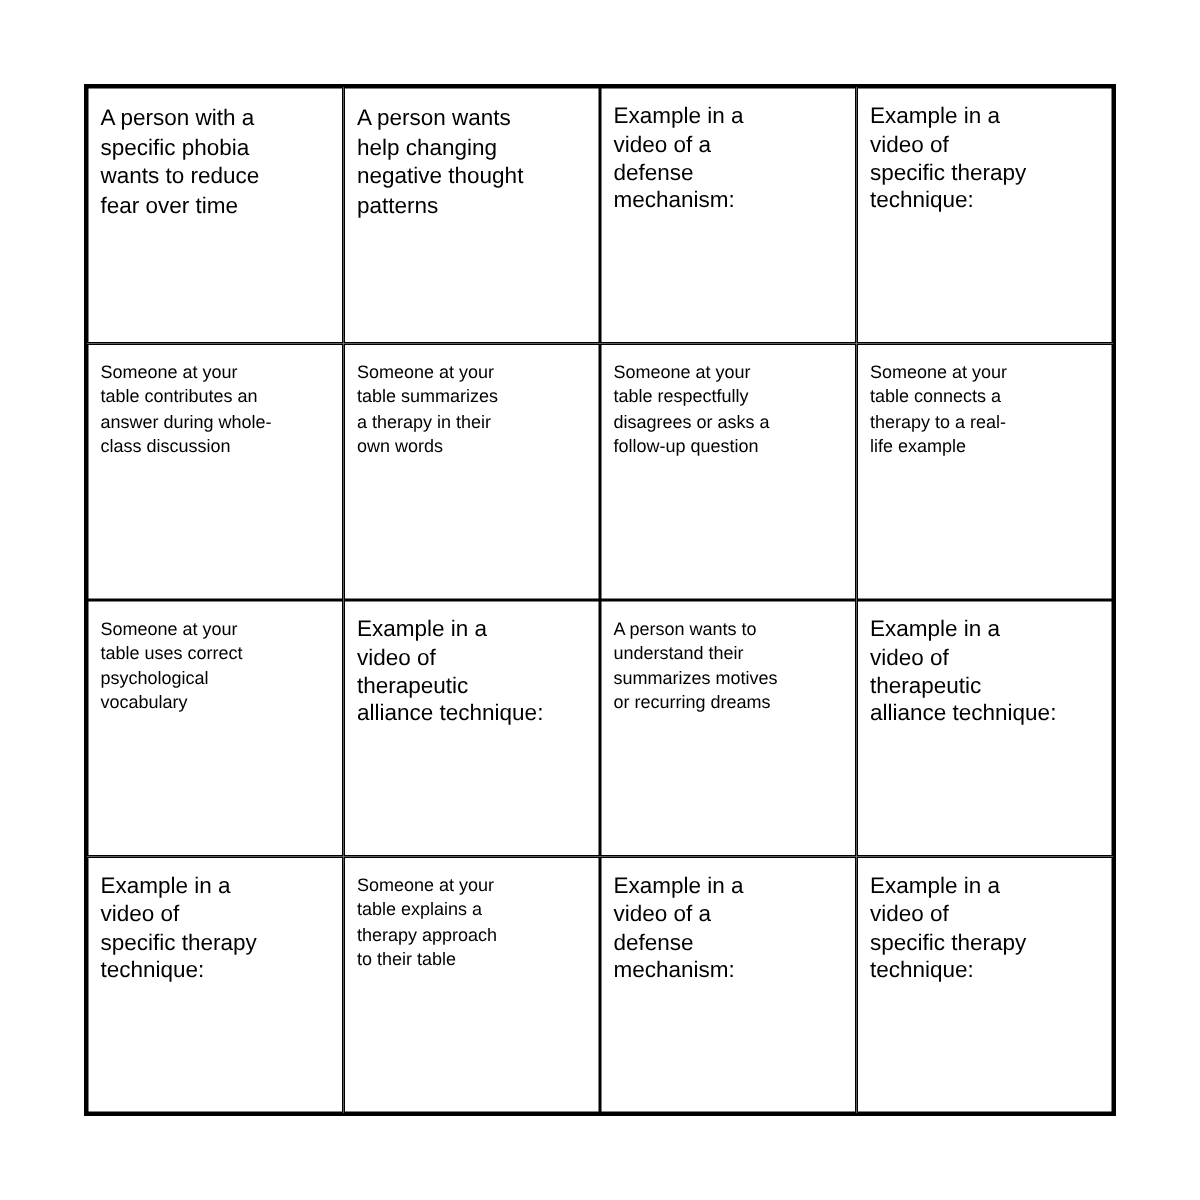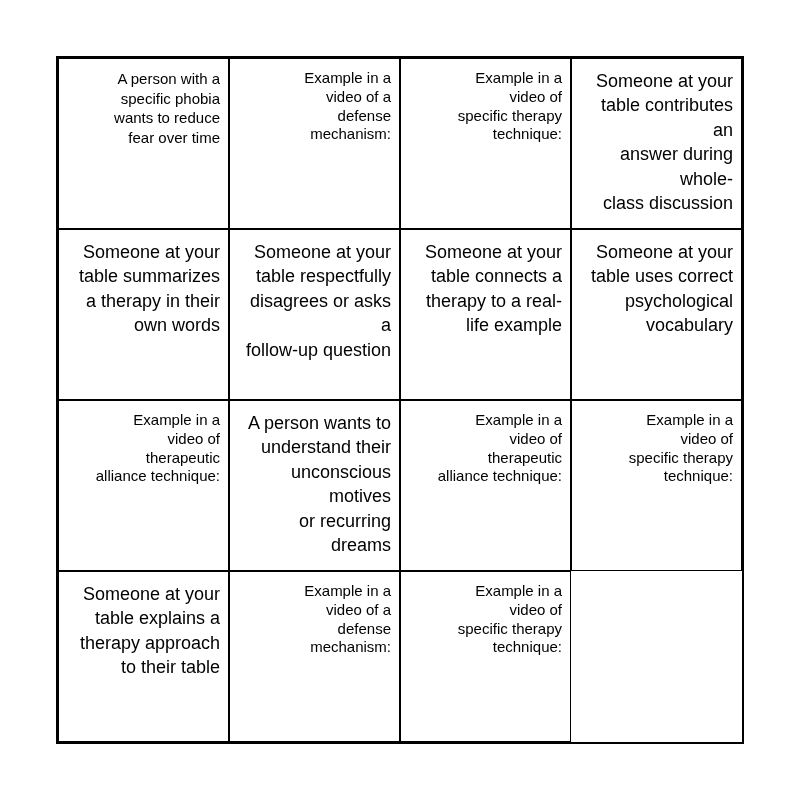--- a/index.html
+++ b/index.html
@@ -22,43 +22,49 @@
     width: 688px;
     height: 688px;
     display: grid;
     grid-template-columns: repeat(4, 1fr);
     grid-template-rows: repeat(4, 1fr);
     border: 2px solid var(--border-color);
     background: var(--page-bg);
   }
   .cell {
     border: 1px solid var(--border-color);
-    padding: 10px 8px 0 8px;
-    text-align: right;
+    padding: 10px 18px 0 8px;
+    text-align: left;
     overflow: hidden;
     background: var(--page-bg);
   }
   .cell-text {
     display: block;
     white-space: pre-line;
     color: var(--text-color);
   }
-  .cell-text.small  { font-size: 18px;   line-height: 1.36; }
+  .cell-text.small  { font-size: 12px;   line-height: 1.36; }
   .cell-text.medium { font-size: 15px;   line-height: 1.30; }
   .cell-text.large  { font-size: 15px; line-height: 1.25; }
 </style>
 </head>
 <body>
 
 <div class="bingo-card">
   <div class="cell">
     <span class="cell-text medium">A person with a
 specific phobia
 wants to reduce
 fear over time</span>
+  </div>
+  <div class="cell">
+    <span class="cell-text medium">A person wants
+help changing
+negative thought
+patterns</span>
   </div>
   <div class="cell">
     <span class="cell-text large">Example in a
 video of a
 defense
 mechanism:</span>
   </div>
   <div class="cell">
     <span class="cell-text large">Example in a
 video of
@@ -97,21 +103,21 @@
   </div>
   <div class="cell">
     <span class="cell-text large">Example in a
 video of
 therapeutic
 alliance technique:</span>
   </div>
   <div class="cell">
     <span class="cell-text small">A person wants to
 understand their
-unconscious motives
+summarizes motives
 or recurring dreams</span>
   </div>
   <div class="cell">
     <span class="cell-text large">Example in a
 video of
 therapeutic
 alliance technique:</span>
   </div>
   <div class="cell">
     <span class="cell-text large">Example in a

